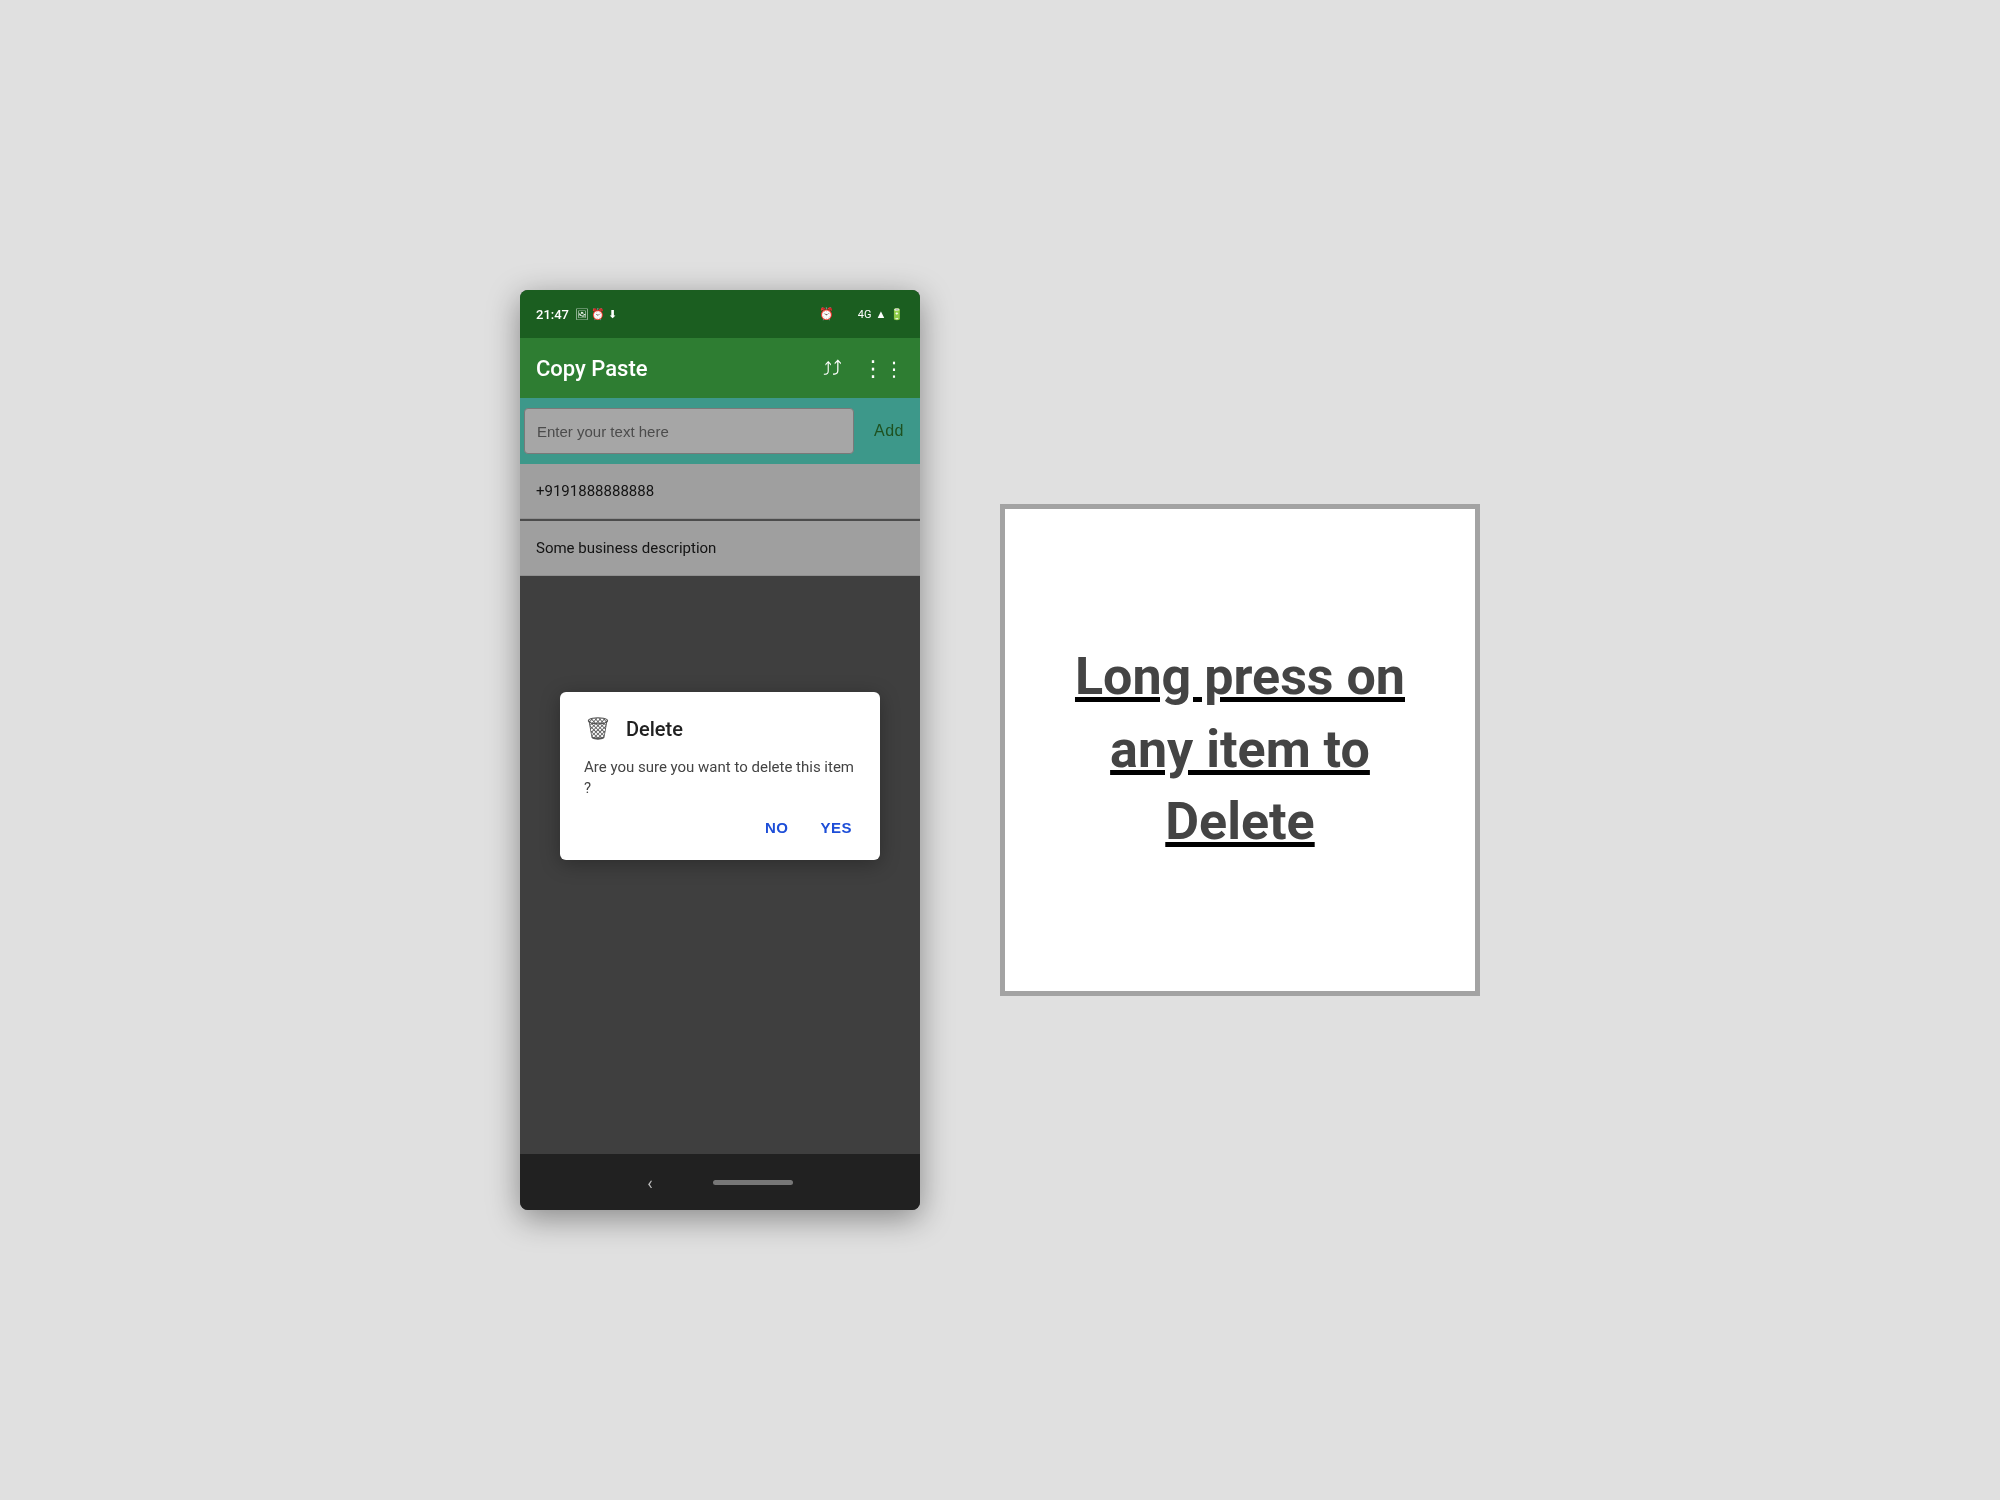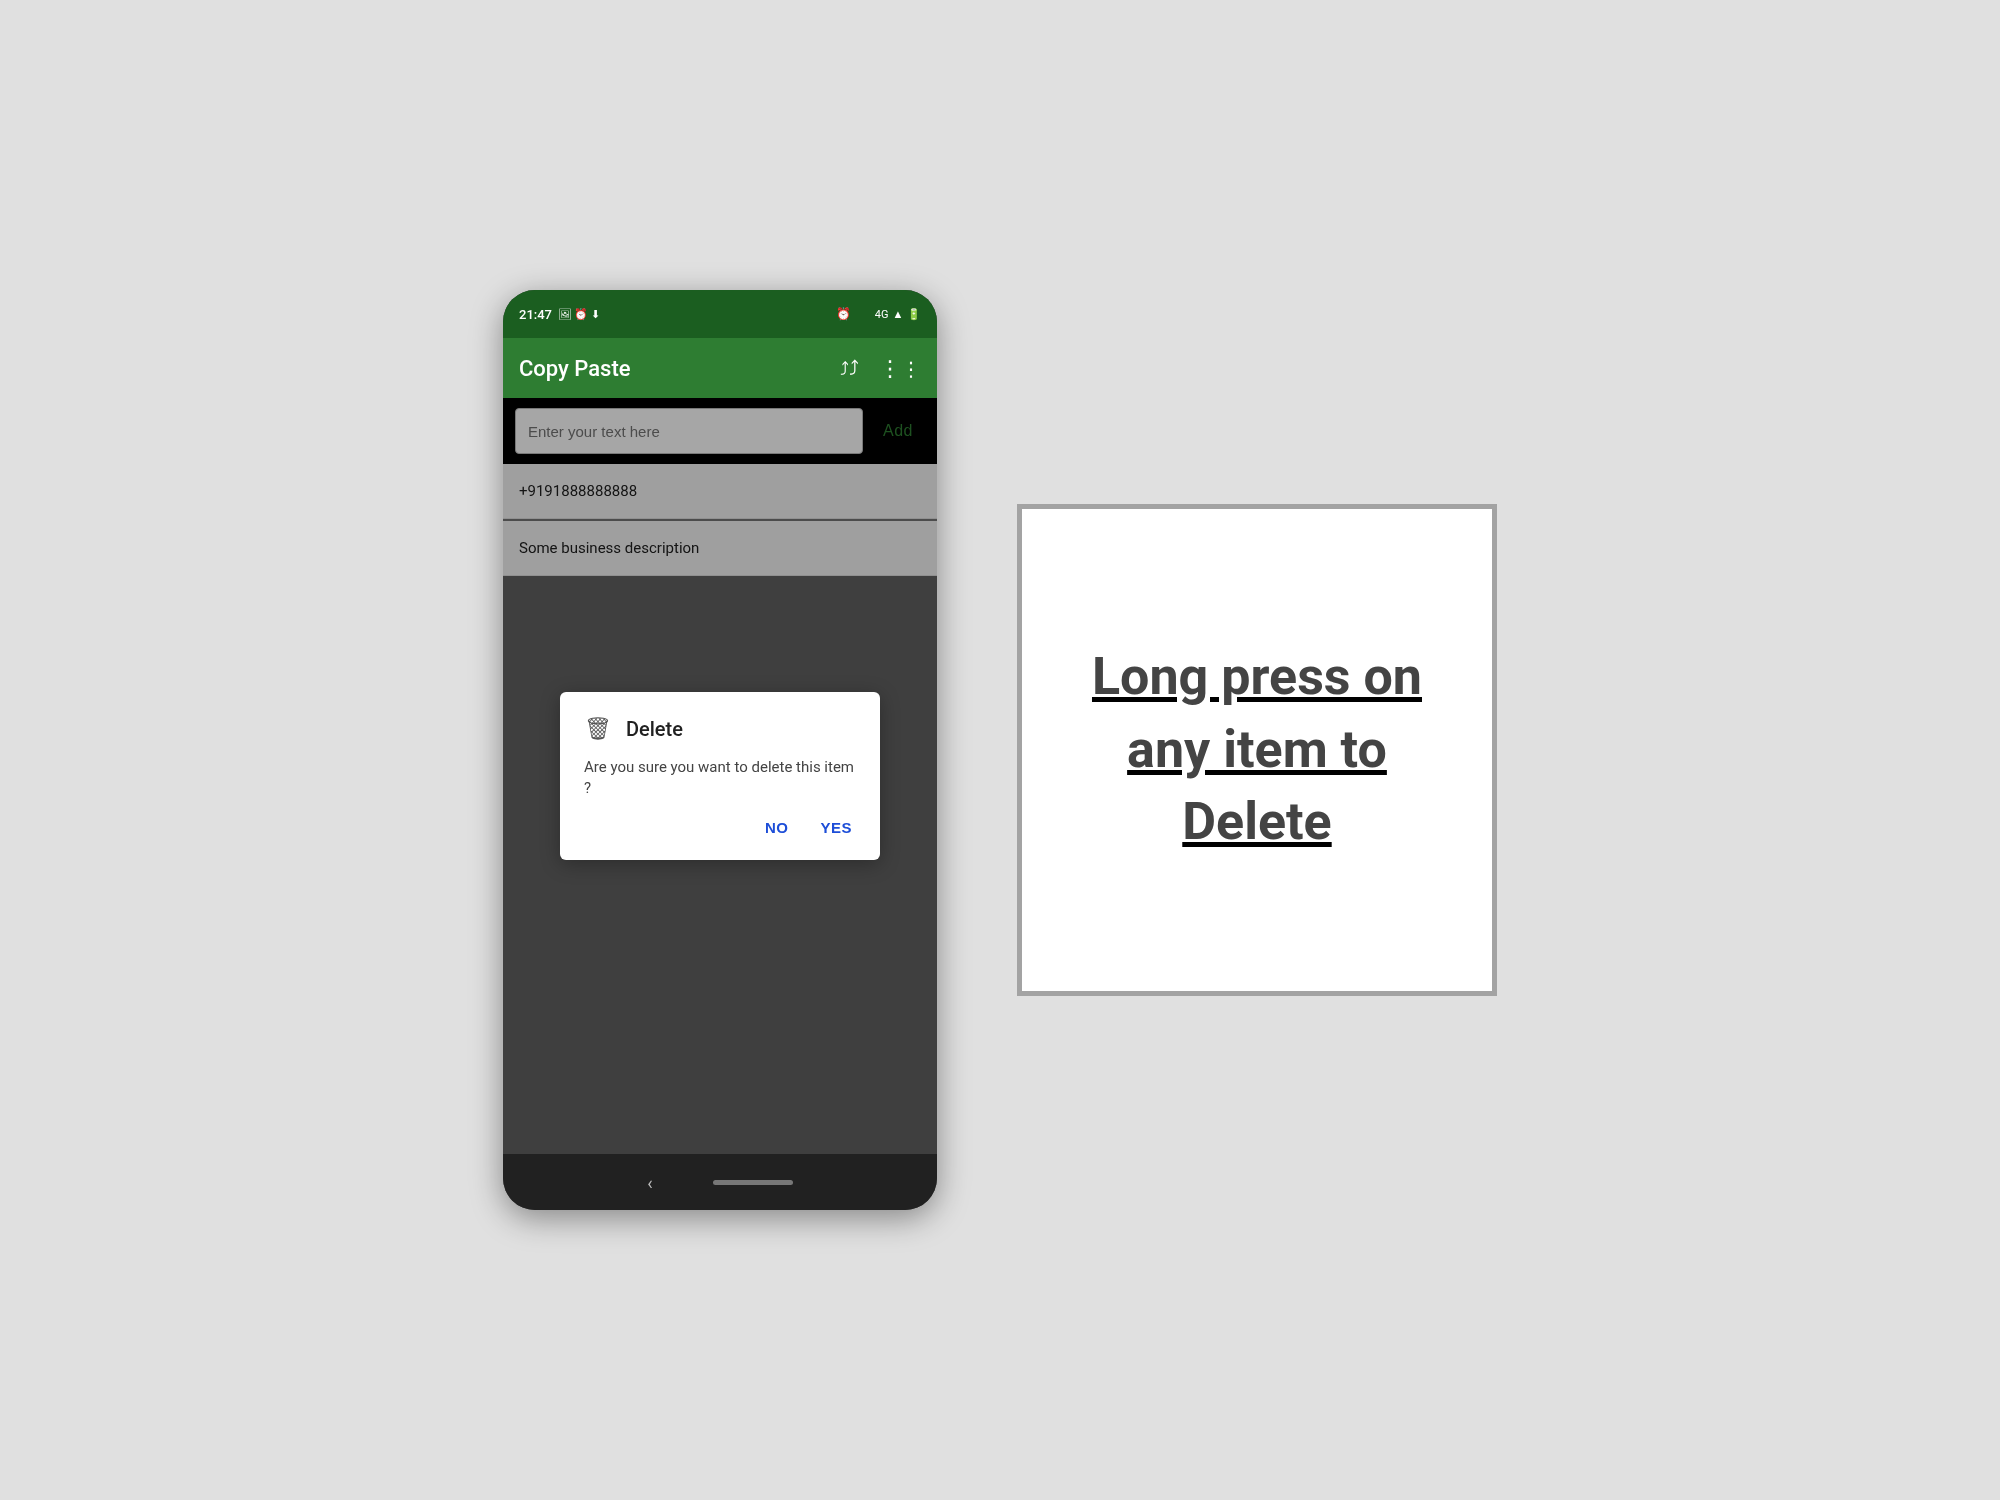--- a/index.html
+++ b/index.html
@@ -10,24 +10,24 @@
       background: #e0e0e0;
       display: flex;
       align-items: center;
       justify-content: center;
       font-family: 'Roboto', Arial, sans-serif;
       gap: 80px;
     }
 
     
     .phone {
-      width: 434px;
+      width: 400px;
       height: 920px;
       background: #424242;
-      border-radius: 32px;
+      border-radius: 8px;
       overflow: hidden;
       display: flex;
       flex-direction: column;
       box-shadow: 0 8px 32px rgba(0,0,0,0.4);
       position: relative;
     }
 
     
     .status-bar {
       background: #1b5e20;
@@ -88,22 +88,22 @@
     
     .phone-content {
       flex: 1;
       background: #616161;
       overflow: hidden;
       position: relative;
     }
 
     
     .input-row {
-      background: #000000;
-      padding: 10px 12px;
+      background: #5eead4;
+      padding: 10px 4px;
       display: flex;
       align-items: center;
       gap: 8px;
     }
 
     .text-input {
       flex: 1;
       height: 46px;
       border: 1.5px solid #bbb;
       border-radius: 4px;

